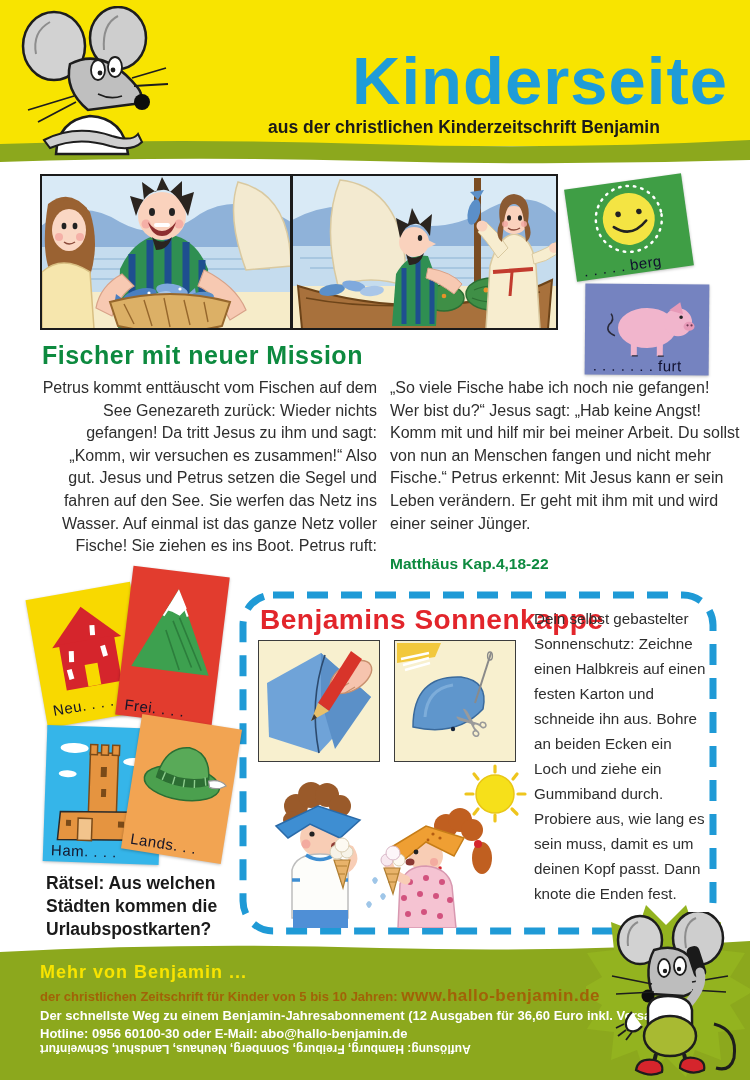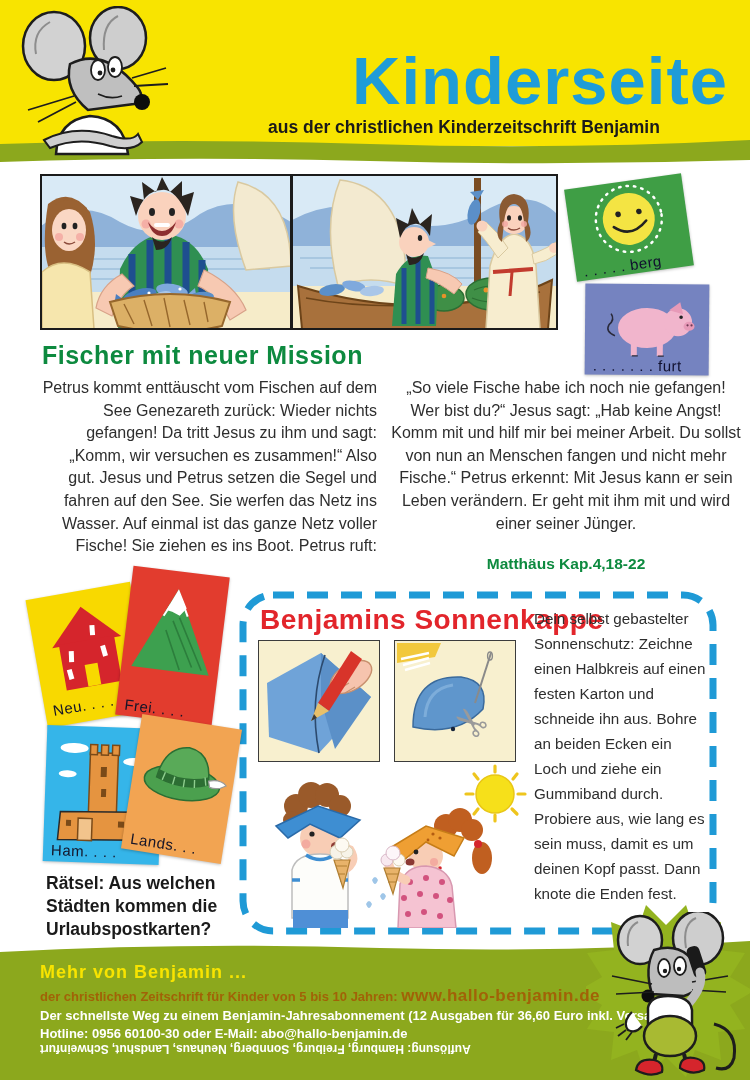--- a/index.html
+++ b/index.html
@@ -13,21 +13,21 @@
   .page-title { position:absolute; left:188px; top:42px; width:540px; font-size:67px; font-weight:800;
                 letter-spacing:1px; color:#1f9cd8; z-index:2;text-align:right; }
   .page-subtitle { position:absolute; left:268px; top:117px; width:460px; font-size:17.5px; font-weight:700; color:#1a1a1a; z-index:2; }
 
   
   .story-illustration { position:absolute; left:40px; top:174px; width:518px; height:156px; }
   .story-heading { position:absolute; left:42px; top:341px; font-size:25px; font-weight:800; color:#0d8a3f; letter-spacing:0.5px; }
   .story-cols { position:absolute; left:42px; top:377px; width:700px; display:flex; gap:13px; }
   .story-col { font-size:16px; line-height:22.6px; color:#2e2e2e; }
   .story-col.left { width:335px;text-align:right; }
-  .story-col.right { width:352px;text-align:center; }
+  .story-col.right { width:352px; }
   .reference { margin-top:6px; color:#0d8a3f; font-weight:700; font-size:15.5px; line-height:21px; }
   .reference div { margin-top:18px; }
 
   
   .postcard { position:absolute; box-shadow:0 1px 3px rgba(0,0,0,0.25); }
   .postcard .caption { position:absolute; left:8px; bottom:3px; font-size:15px; font-weight:500;
                        color:#141428; letter-spacing:0.5px; white-space:nowrap; }
   .pc-smiley  { left:570px; top:181px; width:118px; height:93px; background:#3f9e45; transform:rotate(-8deg); z-index:2; }
   .pc-pig     { left:585px; top:284px; width:124px; height:91px; background:#7583c0; transform:rotate(0.5deg); z-index:2; }
   .pc-house   { left:36px;  top:590px; width:106px; height:130px; background:#f8d900; transform:rotate(-10deg); z-index:4; }

